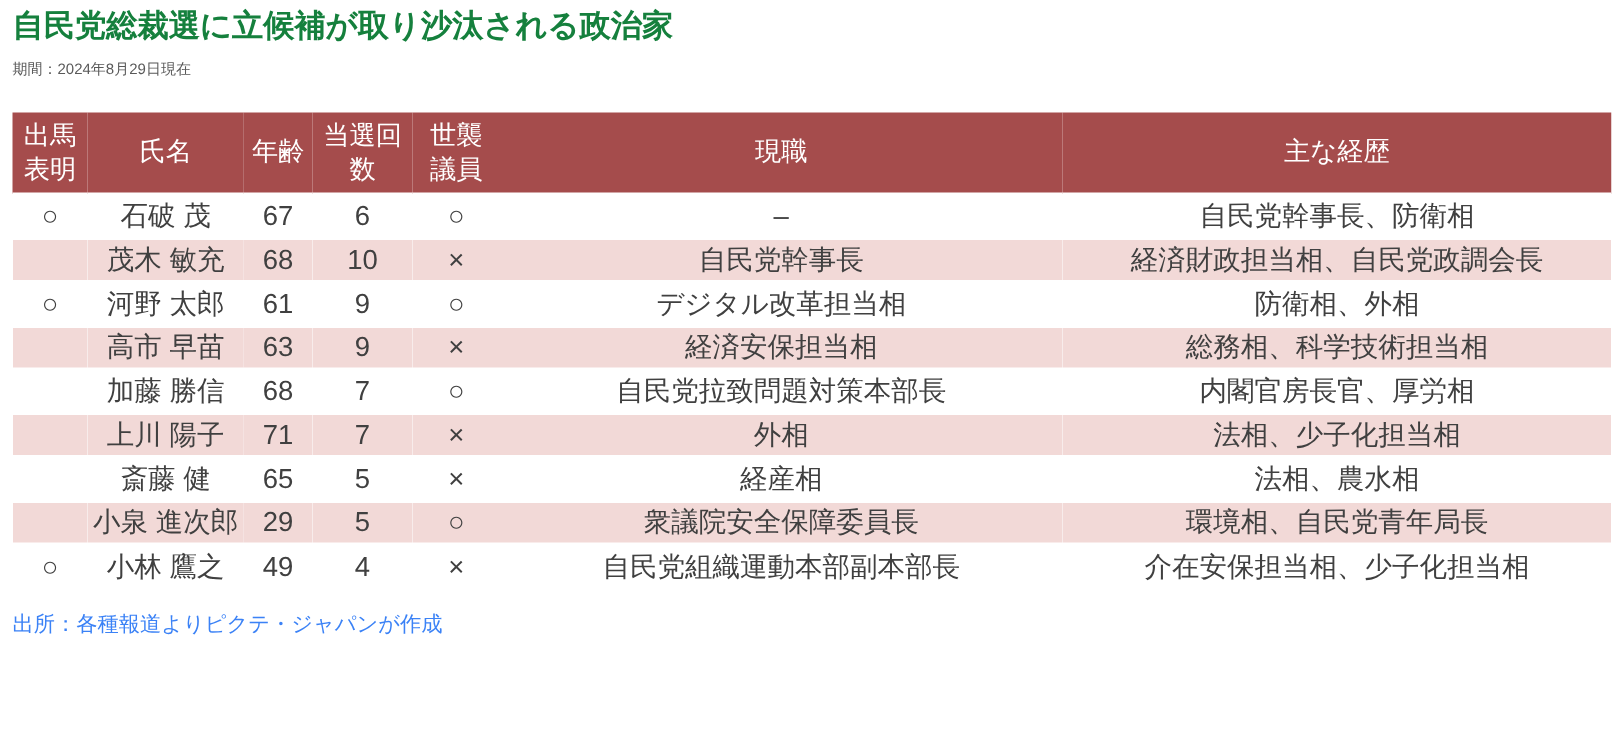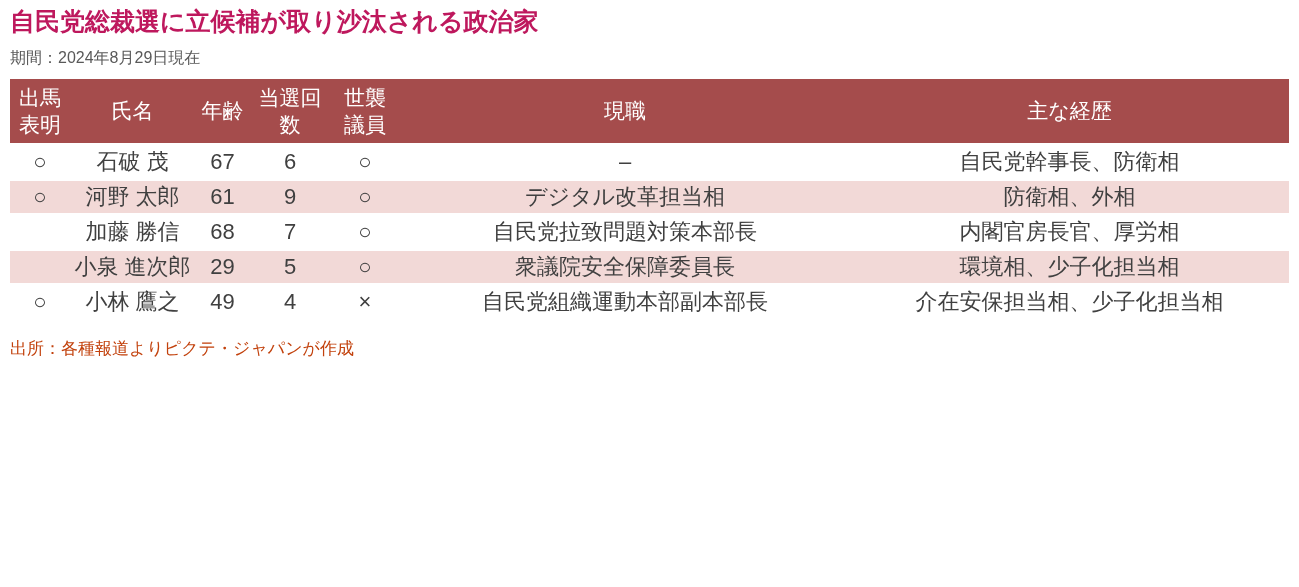--- a/index.html
+++ b/index.html
@@ -14,32 +14,32 @@
     width:1299px;height:587px;
     background:#ffffff;
     font-family:"Liberation Sans","DejaVu Sans",sans-serif;
     color:var(--body-text);
     overflow:hidden;
   }
   .page{padding:6px 10px 0 10px;}
   .title{
     font-size:25px;
     font-weight:700;
-    color:#be185d;
+    color:#15803d;
     line-height:1.2;
     margin:0;
   }
   .subtitle{
-    font-size:16px;
+    font-size:12px;
     color:#595959;
     margin-top:12px;
     line-height:1.2;
   }
   table.pol{
-    margin-top:12px;
+    margin-top:28px;
     width:1279px;
     border-collapse:collapse;
     table-layout:fixed;
   }
   table.pol th{
     background:var(--header-bg);
     color:var(--header-text);
     height:65px;
     font-size:21px;
     font-weight:500;
@@ -63,21 +63,21 @@
   table.pol tbody tr:nth-child(even) td{
     background:var(--stripe-bg);
   }
   td.c-name{text-align:left;padding-left:16px;}
   td.c-position{padding-left:80px;}
   td.c-career{padding-right:14px;font-family:Liberation Serif, serif;}
   td.c-declared,td.c-hereditary{font-size:20px;color:#4a4a4a;}
   .source{
     margin-top:20px;
     font-size:17px;
-    color:#c2410c;
+    color:#3b82f6;
     line-height:1.2;
   }
 </style>
 </head>
 <body>
 
 <div class="page">
   <h1 class="title">自民党総裁選に立候補が取り沙汰される政治家</h1>
   <div class="subtitle">期間：2024年8月29日現在</div>
 
@@ -109,45 +109,81 @@
         <tr>
     <td class="c-declared">○</td>
     <td class="c-name">石破 茂</td>
     <td class="c-age">67</td>
     <td class="c-terms">6</td>
     <td class="c-hereditary">○</td>
     <td class="c-position">–</td>
     <td class="c-career">自民党幹事長、防衛相</td>
   </tr>
         <tr>
+    <td class="c-declared"></td>
+    <td class="c-name">茂木 敏充</td>
+    <td class="c-age">68</td>
+    <td class="c-terms">10</td>
+    <td class="c-hereditary">×</td>
+    <td class="c-position">自民党幹事長</td>
+    <td class="c-career">経済財政担当相、自民党政調会長</td>
+  </tr>
+        <tr>
     <td class="c-declared">○</td>
     <td class="c-name">河野 太郎</td>
     <td class="c-age">61</td>
     <td class="c-terms">9</td>
     <td class="c-hereditary">○</td>
     <td class="c-position">デジタル改革担当相</td>
     <td class="c-career">防衛相、外相</td>
+  </tr>
+        <tr>
+    <td class="c-declared"></td>
+    <td class="c-name">高市 早苗</td>
+    <td class="c-age">63</td>
+    <td class="c-terms">9</td>
+    <td class="c-hereditary">×</td>
+    <td class="c-position">経済安保担当相</td>
+    <td class="c-career">総務相、科学技術担当相</td>
   </tr>
         <tr>
     <td class="c-declared"></td>
     <td class="c-name">加藤 勝信</td>
     <td class="c-age">68</td>
     <td class="c-terms">7</td>
     <td class="c-hereditary">○</td>
     <td class="c-position">自民党拉致問題対策本部長</td>
     <td class="c-career">内閣官房長官、厚労相</td>
   </tr>
         <tr>
     <td class="c-declared"></td>
+    <td class="c-name">上川 陽子</td>
+    <td class="c-age">71</td>
+    <td class="c-terms">7</td>
+    <td class="c-hereditary">×</td>
+    <td class="c-position">外相</td>
+    <td class="c-career">法相、少子化担当相</td>
+  </tr>
+        <tr>
+    <td class="c-declared"></td>
+    <td class="c-name">斎藤 健</td>
+    <td class="c-age">65</td>
+    <td class="c-terms">5</td>
+    <td class="c-hereditary">×</td>
+    <td class="c-position">経産相</td>
+    <td class="c-career">法相、農水相</td>
+  </tr>
+        <tr>
+    <td class="c-declared"></td>
     <td class="c-name">小泉 進次郎</td>
     <td class="c-age">29</td>
     <td class="c-terms">5</td>
     <td class="c-hereditary">○</td>
     <td class="c-position">衆議院安全保障委員長</td>
-    <td class="c-career">環境相、少子化担当相</td>
+    <td class="c-career">環境相、自民党青年局長</td>
   </tr>
         <tr>
     <td class="c-declared">○</td>
     <td class="c-name">小林 鷹之</td>
     <td class="c-age">49</td>
     <td class="c-terms">4</td>
     <td class="c-hereditary">×</td>
     <td class="c-position">自民党組織運動本部副本部長</td>
     <td class="c-career">介在安保担当相、少子化担当相</td>
   </tr>

